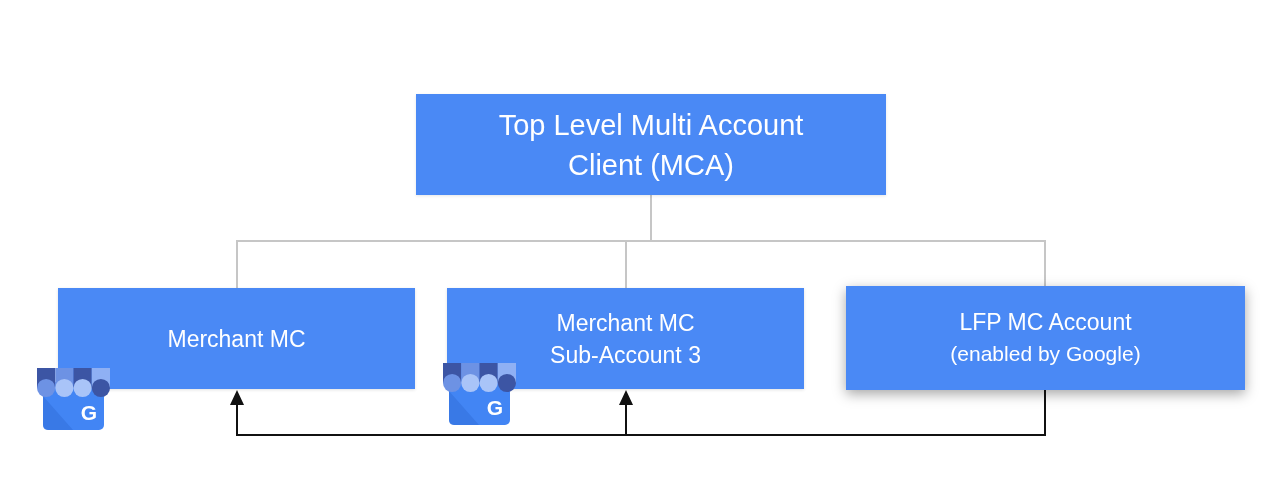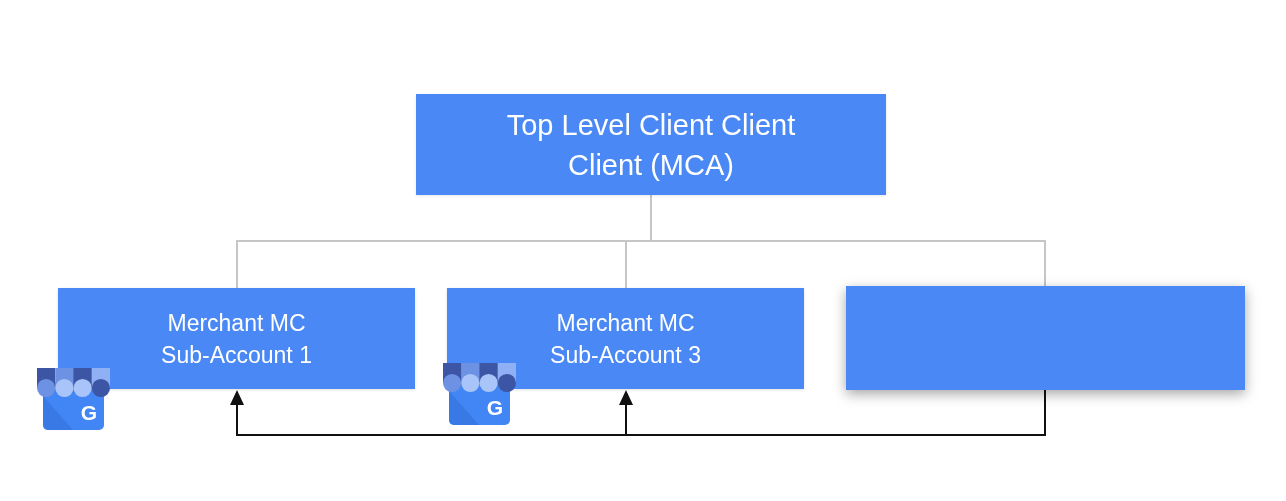--- a/index.html
+++ b/index.html
@@ -68,35 +68,36 @@
   <div class="gline" id="tree-drop-3"></div>
 
   <div class="bline" id="feed-rail"></div>
   <div class="bline" id="feed-v1"></div>
   <div class="bline" id="feed-v2"></div>
   <div class="bline" id="feed-v3"></div>
   <div class="arrowhead" id="feed-arrow-1"></div>
   <div class="arrowhead" id="feed-arrow-2"></div>
 
   <div class="node" id="node-mca">
-    <div>Top Level Client Client</div>
+    <div>Top Level Multi Account</div>
     <div>Client (MCA)</div>
   </div>
 
   <div class="node" id="node-sub1">
     <div>Merchant MC</div>
-    <div>Sub-Account 1</div>
   </div>
 
   <div class="node" id="node-sub2">
     <div>Merchant MC</div>
     <div>Sub-Account 3</div>
   </div>
 
   <div class="node" id="node-lfp">
+    <div>LFP MC Account</div>
+    <div class="sub-line">(enabled by Google)</div>
   </div>
 
   <div class="gmb-icon" id="gmb-icon-1">
     <svg width="73" height="64" viewBox="0 0 73 64">
       <rect x="6" y="14" width="61" height="48" rx="5" fill="#4285F4"></rect>
       <path d="M6 28 L36 62 L11 62 Q6 62 6 57 Z" fill="#2F6AD4" opacity="0.45"></path>
       <rect x="0" y="0" width="18.25" height="20" fill="#3C55A4"></rect>
       <rect x="18.25" y="0" width="18.25" height="20" fill="#6D92E4"></rect>
       <rect x="36.5" y="0" width="18.25" height="20" fill="#3C55A4"></rect>
       <rect x="54.75" y="0" width="18.25" height="20" fill="#8FB0F4"></rect>

